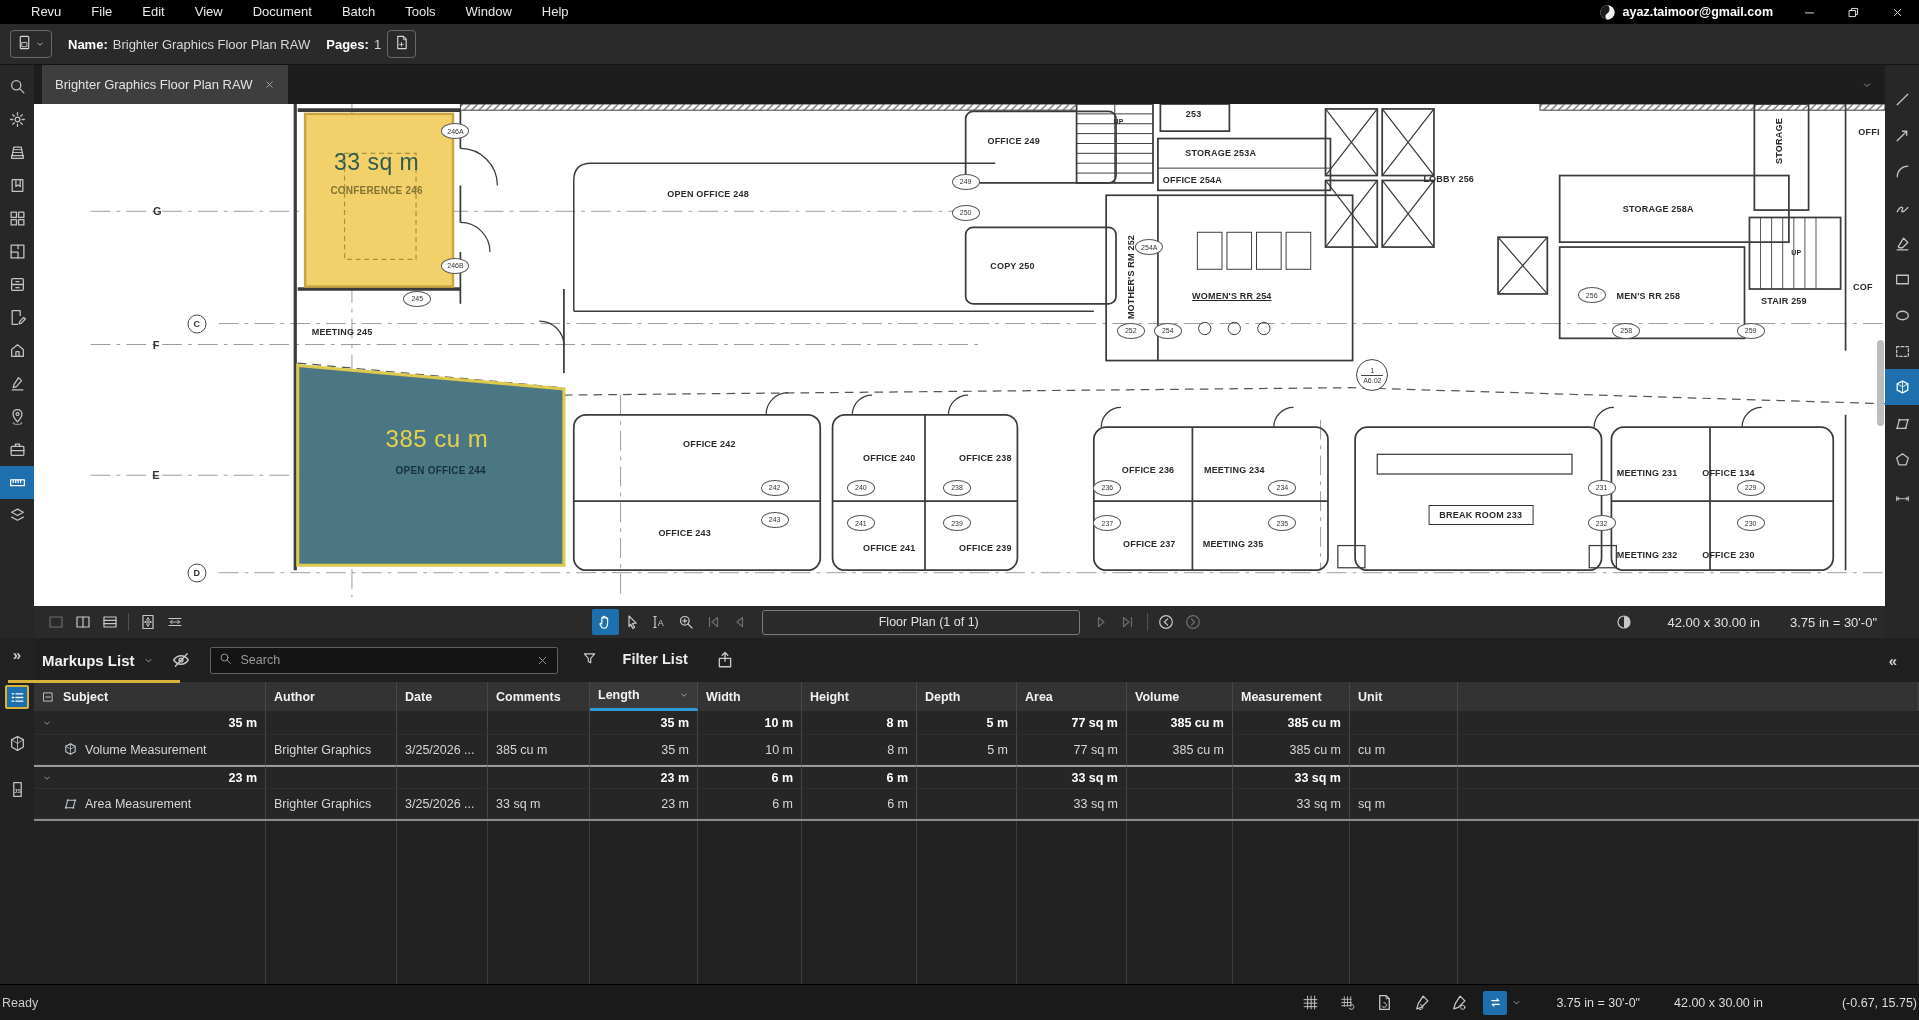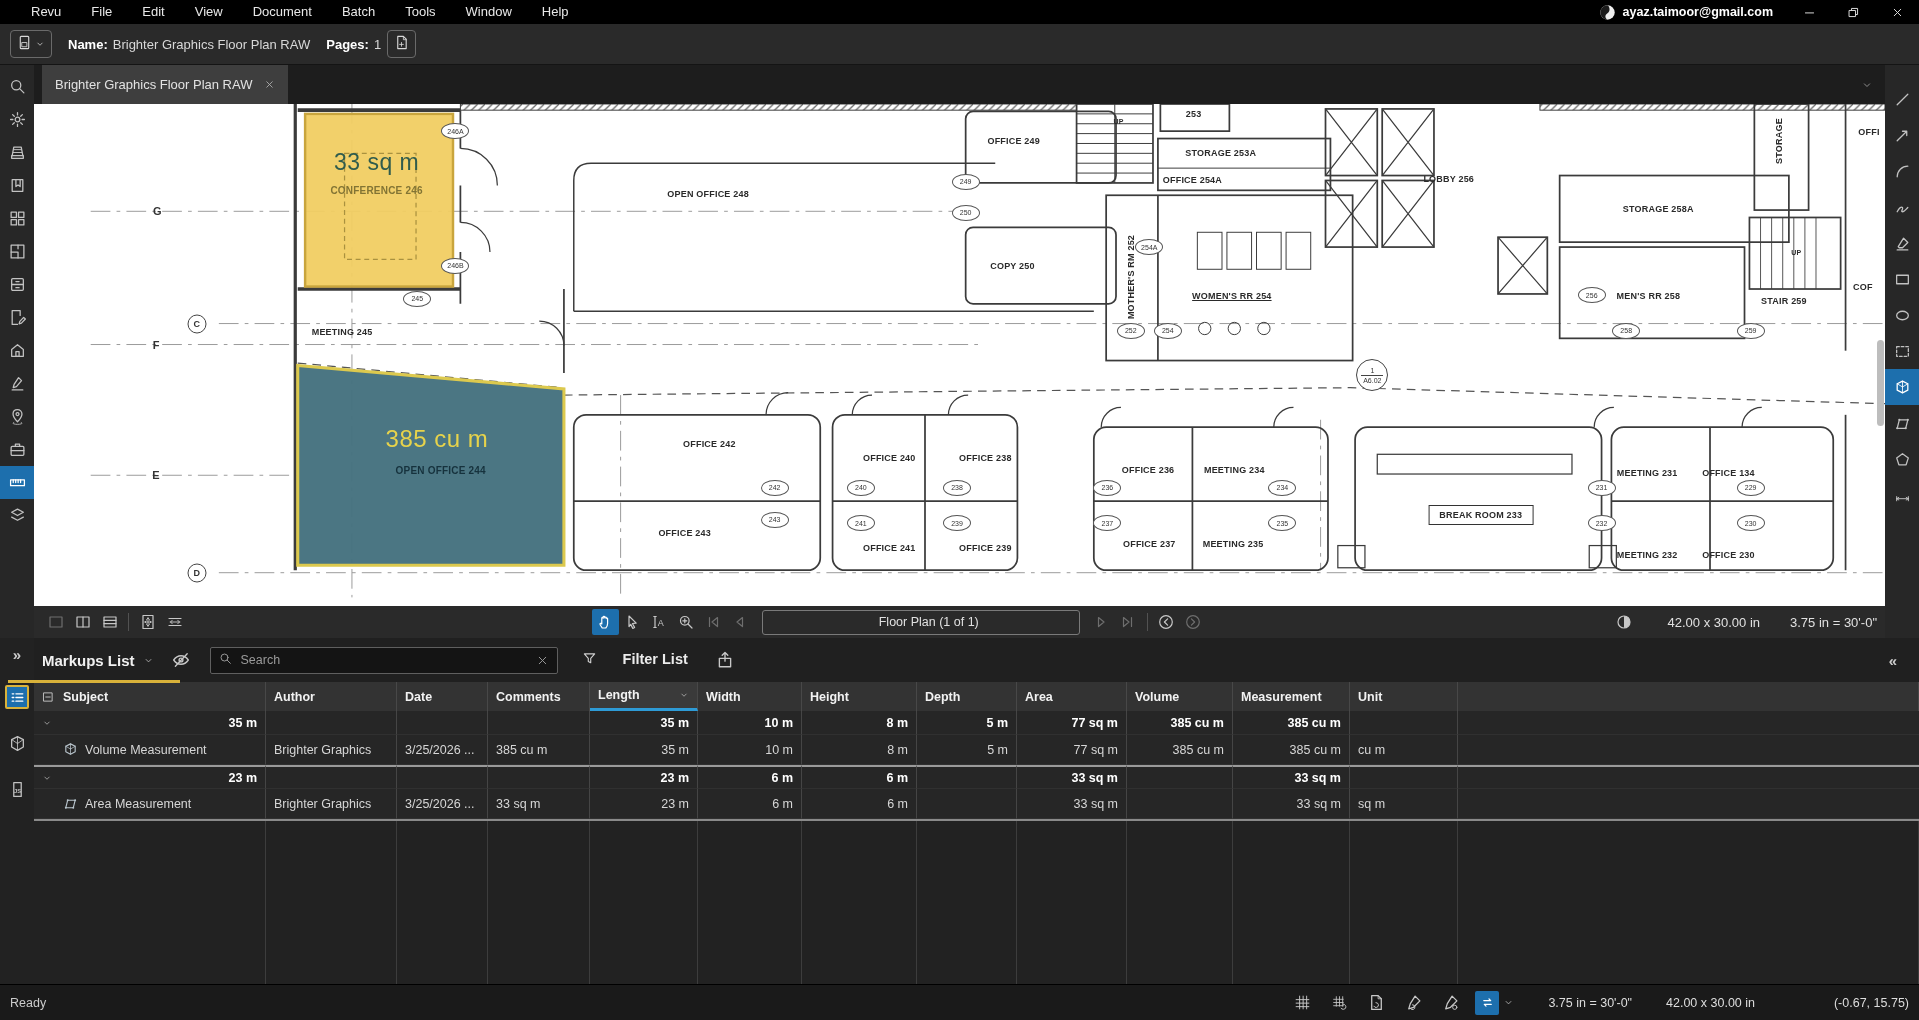--- a/index.html
+++ b/index.html
@@ -121,21 +121,21 @@
   .irow{height:30px;background:#262626;}
   .irow .mcell{border-bottom:1px solid #303030;}
   .row-chev{display:flex;color:#bbb;margin-right:6px;}
   .row-chev svg{width:10px;height:10px;}
   .item-icon{display:flex;color:#b9c5cd;margin:0 7px 0 21px;flex:none;}
   .item-icon svg{width:15px;height:15px;}
   .mempty{flex:1;display:flex;background:#222;border-top:2px solid #8a8a8a;}
   .mempty .mcell{border-right:1px solid #3d3d3d;height:100%;}
 
   
-  .status-bar{height:35px;background:#1a1a1a;display:flex;align-items:center;padding:0 10px;font-size:12.5px;color:#ccc;flex:none;border-top:1px solid #000;}
+  .status-bar{height:35px;background:#1a1a1a;display:flex;align-items:center;padding:0 2px;font-size:12.5px;color:#ccc;flex:none;border-top:1px solid #000;}
   .status-right{margin-left:auto;display:flex;align-items:center;}
   .st-icon{width:24px;height:24px;display:flex;align-items:center;justify-content:center;color:#c8c8c8;margin-left:13px;border-radius:2px;}
   .st-icon svg{width:17px;height:17px;}
   .st-icon.active{background:#1d6fad;color:#fff;}
   .st-chev{display:flex;color:#bbb;margin-left:4px;}
   .st-chev svg{width:11px;height:11px;}
   .st-text{margin-left:34px;color:#ddd;white-space:nowrap;}
   .st-text.coords{min-width:120px;text-align:right;}
 </style>
 </head>

